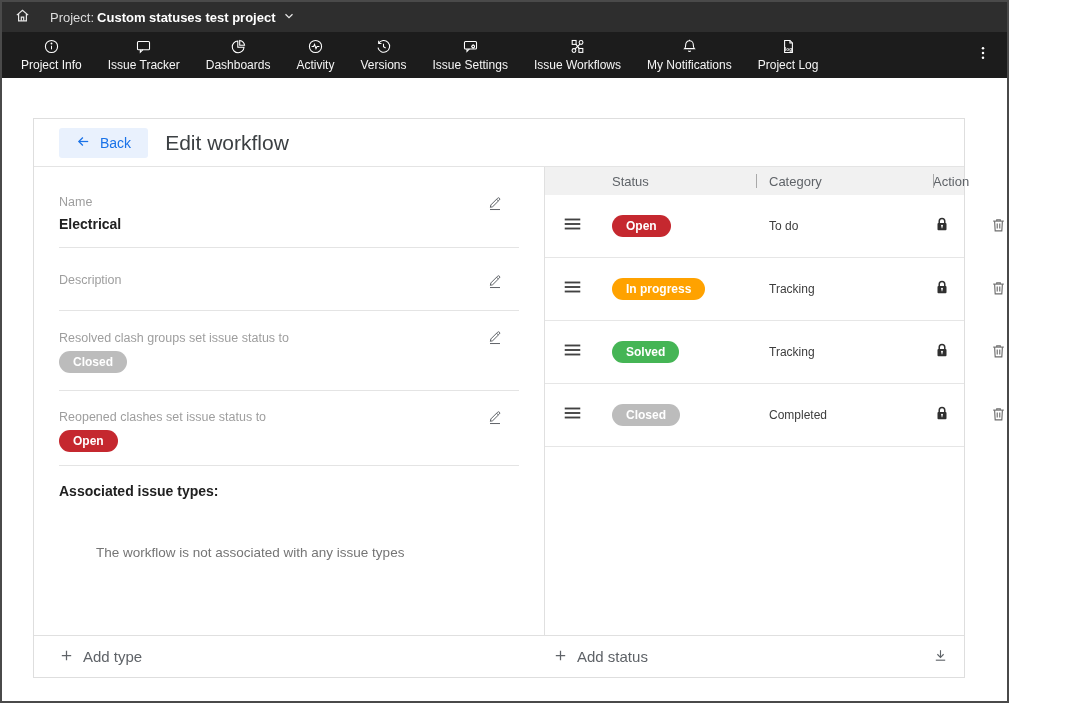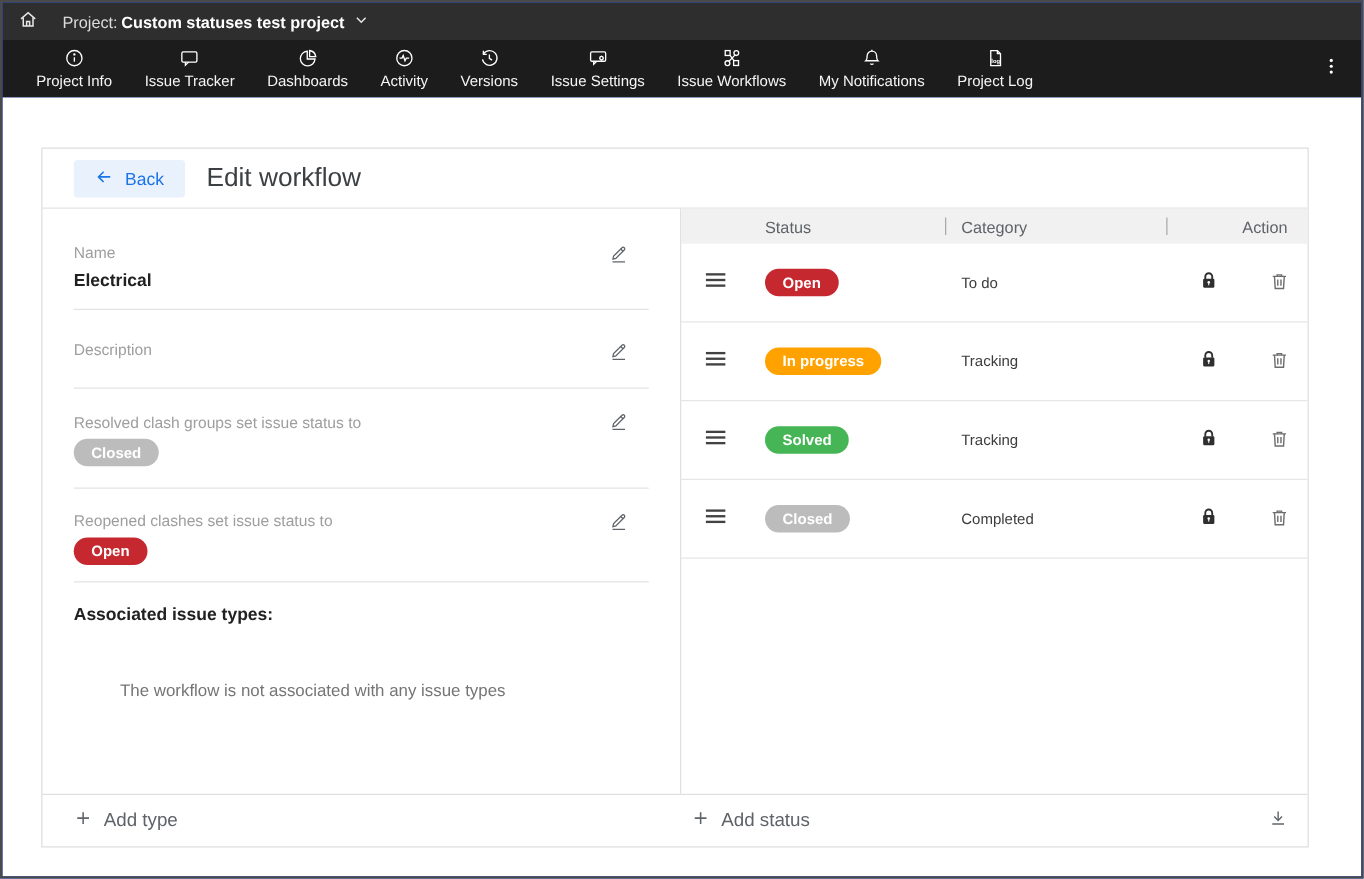--- a/index.html
+++ b/index.html
@@ -2,43 +2,43 @@
 <html><head>
 <meta charset="utf-8">
 <style>
   * { box-sizing: border-box; margin: 0; padding: 0; }
   html,body { width:1091px; height:703px; }
   body {
     font-family: "Liberation Sans", sans-serif;
     background:#ffffff;
   }
   .window {
-    width:1091px; height:703px;
+    width:1009px; height:703px;
     border:2px solid #4a4a4a;
     display:flex; flex-direction:column;
-    background:#1d4ed8;
+    background:#eab308;
     overflow:hidden;
   }
   
   .topbar {
     height:30px; background:#2e2e2e; color:#ececec;
     display:flex; align-items:center; flex-shrink:0;
     font-size:13px;
   }
   .topbar .home-btn { width:40px; display:flex; justify-content:center; align-items:center; cursor:pointer; }
   .topbar .home-btn svg { width:17px; height:17px; color:#e8e8e8; }
   .topbar .proj-label { margin-left:8px; color:#dcdcdc; }
   .topbar .proj-name { font-weight:bold; color:#ffffff; margin-left:3px; }
   .topbar .chev { margin-left:7px; display:flex; align-items:center; cursor:pointer; }
   .topbar .chev svg { width:12px; height:12px; color:#e8e8e8; }
   
   .navbar {
     height:46px; background:#1c1c1c; color:#f2f2f2;
     display:flex; align-items:center; flex-shrink:0;
-    padding-left:14px;
+    padding-left:6px;
   }
   .nav-items { display:flex; height:100%; }
   .nav-item {
     display:flex; flex-direction:column; align-items:center; justify-content:center;
     padding:0 13px; cursor:pointer; gap:3px;
   }
   .nav-item .nico { width:17px; height:17px; display:flex; }
   .nav-item .nico svg { width:17px; height:17px; color:#ffffff; }
   .nav-item .nlabel { font-size:12px; font-weight:500; white-space:nowrap; color:#f5f5f5; }
   .nav-overflow { margin-left:auto; margin-right:16px; cursor:pointer; display:flex; }

